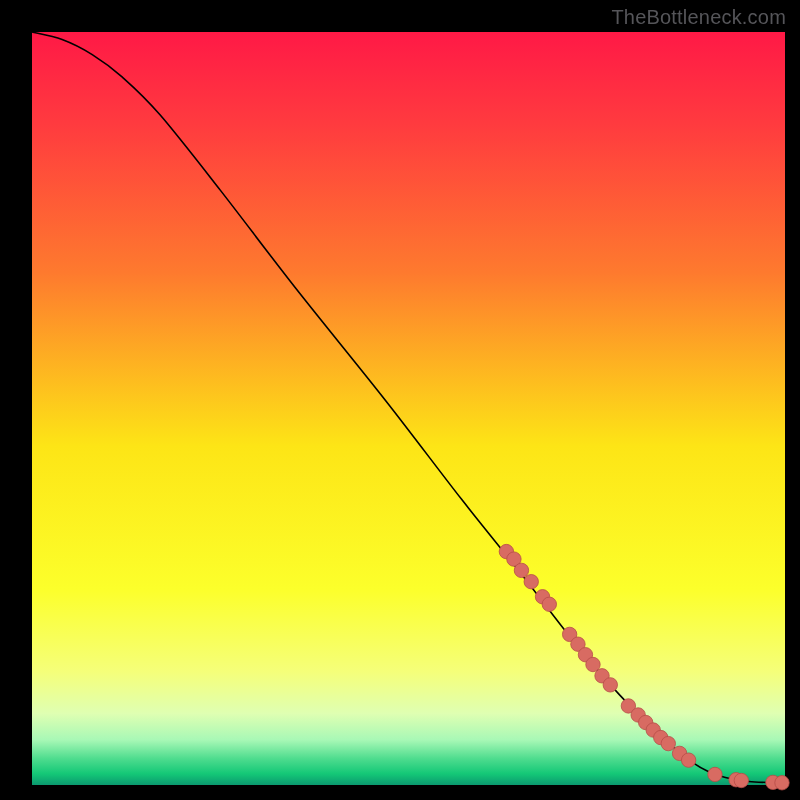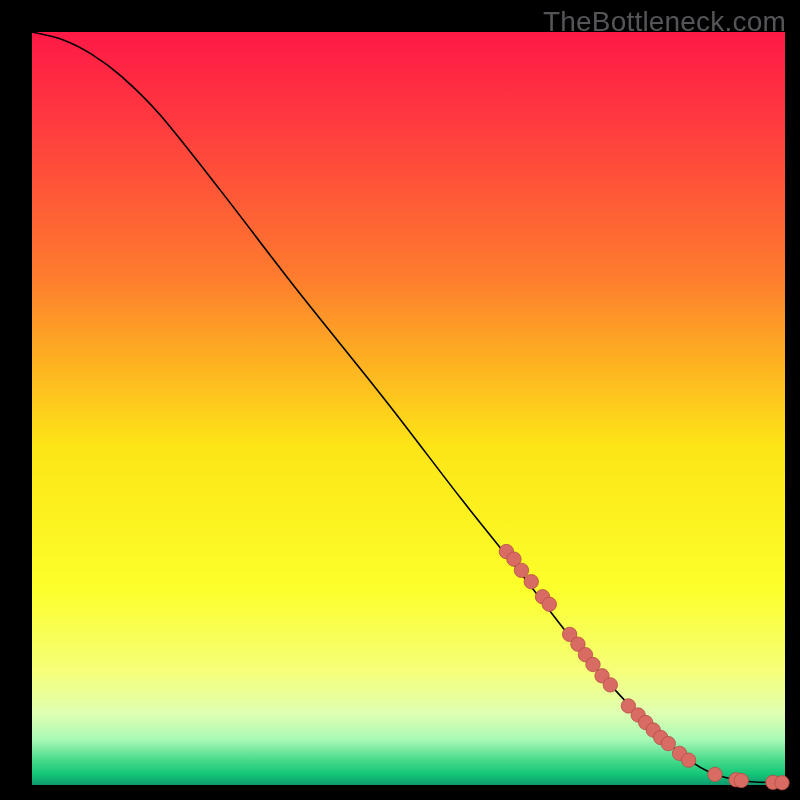--- a/index.html
+++ b/index.html
@@ -23,21 +23,21 @@
     top: 32px;
     width: 753px;
     height: 753px;
     
   }
   .watermark {
     position: absolute;
     top: 6px;
     right: 14px;
     color: #555559;
-    font-size: 28px;
+    font-size: 20px;
     font-weight: 500;
     letter-spacing: 0.2px;
   }
   svg {
     position: absolute;
     left: 0;
     top: 0;
     width: 753px;
     height: 753px;
     overflow: visible;

